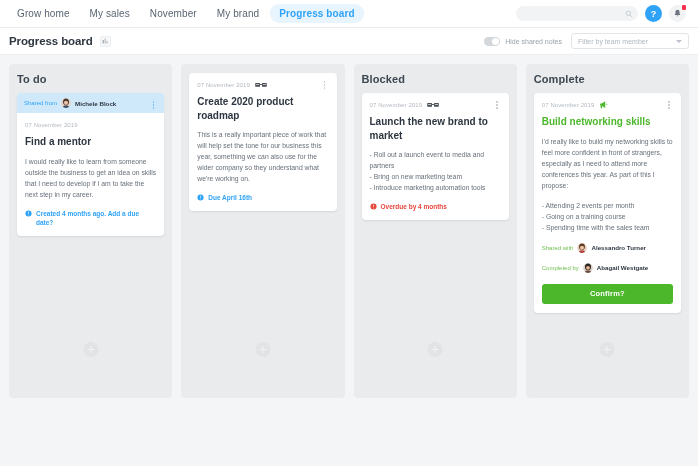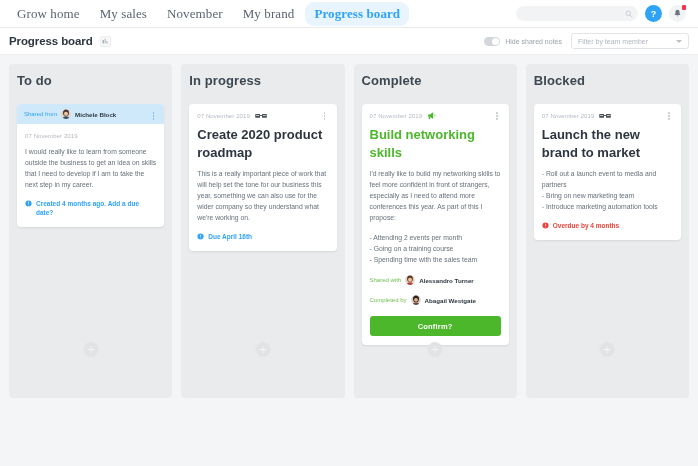--- a/index.html
+++ b/index.html
@@ -26,28 +26,27 @@
     align-items: center;
     padding: 0 8px;
     position: relative;
   }
   .nav-tabs {
     display: flex;
     align-items: center;
     gap: 2px;
   }
   .nav-tab {
-    font-size: 13px;
+    font-size: 10px;
     color: #5a6572;
     padding: 4px 9px;
     border-radius: 9px;
     white-space: nowrap;
     cursor: pointer;
     letter-spacing: .1px;
-    font-family: Liberation Serif, serif;
   }
   .nav-tab.active {
     color: #2fa3f7;
     background: #e8f4fe;
     font-weight: bold;
   }
 
   .nav-right {
     margin-left: auto;
     display: flex;
@@ -204,24 +203,24 @@
     flex: 1;
     background: #eaebec;
     border-radius: 4px;
     height: 334px;
     padding: 9px 8px;
     display: flex;
     flex-direction: column;
     position: relative;
   }
   .column-title {
-    font-size: 13px;
+    font-size: 11px;
     font-weight: bold;
     color: #3d4852;
-    margin-bottom: 16px;
+    margin-bottom: 8px;
     letter-spacing: .1px;
   }
 
   
   .card {
     background: #ffffff;
     border-radius: 4px;
     box-shadow: 0 1px 2px rgba(40,50,60,.10);
     overflow: hidden;
     cursor: pointer;
@@ -270,21 +269,21 @@
   }
   .kebab i {
     display: block;
     width: 1.5px; height: 1.5px;
     border-radius: 50%;
     background: #c3c9cf;
   }
   .kebab.blue i { background: #6cbdf5; }
 
   .card-title {
-    font-size: 13px;
+    font-size: 10px;
     font-weight: bold;
     color: #2d3640;
     margin-bottom: 7px;
     line-height: 1.35;
   }
   .card-title.green { color: #4cb72b; }
 
   .card-text {
     font-size: 6.8px;
     line-height: 1.62;
@@ -446,38 +445,38 @@
             <i></i>
             <i></i>
             <i></i>
           </div>
       </div>
 
       <div class="card-body">
         <div class="card-meta">
           <span class="card-date">07 November 2019</span>
         </div>
+        <div class="card-title">Find a mentor</div>
         <div class="card-text">I would really like to learn from someone outside the business to get an idea on skills that I need to develop if I am to take the next step in my career.</div>
 
         <div class="card-footer-note">
           <svg width="7" height="7" viewBox="0 0 16 16" style="flex:none;margin-top:1px">
             <circle cx="8" cy="8" r="7" fill="#2fa3f7"></circle>
             <rect x="7.2" y="3.6" width="1.6" height="5.2" rx=".8" fill="#fff"></rect>
             <circle cx="8" cy="11.3" r="1" fill="#fff"></circle>
           </svg>
           <span class="note-text blue">Created 4 months ago. Add a due date?</span>
         </div>
       </div>
     </div>
 
     <div class="add-btn"></div>
   </div>
 
   <div class="column">
-    <div class="column-title">In progress</div>
 
     <div class="card">
       <div class="card-body">
         <div class="card-meta">
           <span class="card-date">07 November 2019</span>
           <span class="meta-icon">
             <svg width="12" height="6" viewBox="0 0 24 12">
               <rect x="0.5" y="2" width="9.5" height="7.5" rx="1.2" fill="#4a4f55"></rect>
               <rect x="14" y="2" width="9.5" height="7.5" rx="1.2" fill="#4a4f55"></rect>
               <rect x="10" y="4.2" width="4" height="1.8" fill="#4a4f55"></rect>
@@ -502,76 +501,20 @@
           </svg>
           <span class="note-text blue">Due April 16th</span>
         </div>
       </div>
     </div>
 
     <div class="add-btn"></div>
   </div>
 
   <div class="column">
-    <div class="column-title">Complete</div>
-
-    <div class="card">
-      <div class="card-body">
-        <div class="card-meta">
-          <span class="card-date">07 November 2019</span>
-          <span class="meta-icon">
-            <svg width="9" height="9" viewBox="0 0 16 16">
-              <path d="M2 6h3l6-4v12L5 10H2z" fill="#4cb72b"></path>
-              <rect x="3" y="10" width="2.6" height="4.5" rx=".6" fill="#4cb72b"></rect>
-              <rect x="12.2" y="6.6" width="3" height="1.6" rx=".8" fill="#4cb72b"></rect>
-            </svg>
-          </span>
-          <div class="kebab">
-              <i></i>
-              <i></i>
-              <i></i>
-            </div>
-        </div>
-
-        <div class="card-title green">Build networking skills</div>
-        <div class="card-text">I'd really like to build my networking skills to feel more confident in front of strangers, especially as I need to attend more conferences this year. As part of this I propose:</div>
-        <div class="card-text list" style="margin-top:9px">- Attending 2 events per month
-- Going on a training course
-- Spending time with the sales team</div>
-
-        <div class="person-row">
-          <span class="person-label green">Shared with</span>
-          <svg class="avatar" viewBox="0 0 20 20">
-            <circle cx="10" cy="10" r="10" fill="#e7d2c3"></circle>
-            <path d="M10 1.2c3.8 0 5.8 2.4 5.8 6.2 0 2.9-1 5-2.3 6H6.5c-1.3-1-2.3-3.1-2.3-6 0-3.8 2-6.2 5.8-6.2z" fill="#5b3a26"></path>
-            <circle cx="10" cy="9.6" r="4" fill="#eac3a2"></circle>
-            <path d="M10 14.4c3.6 0 6.4 2.3 7 5.6H3c.6-3.3 3.4-5.6 7-5.6z" fill="#b23b3b"></path>
-          </svg>
-          <span class="person-name">Alessandro Turner</span>
-        </div>
-
-        <div class="person-row">
-          <span class="person-label green">Completed by</span>
-          <svg class="avatar" viewBox="0 0 20 20">
-            <circle cx="10" cy="10" r="10" fill="#ded3cb"></circle>
-            <path d="M10 1c4.1 0 6.1 2.7 6.1 6.7 0 3-1.1 5.2-2.4 6.2H6.3C5 12.9 3.9 10.7 3.9 7.7 3.9 3.7 5.9 1 10 1z" fill="#2e2522"></path>
-            <circle cx="10" cy="9.7" r="3.9" fill="#e2b392"></circle>
-            <path d="M10 14.4c3.6 0 6.4 2.3 7 5.6H3c.6-3.3 3.4-5.6 7-5.6z" fill="#6b4a3a"></path>
-          </svg>
-          <span class="person-name">Abagail Westgate</span>
-        </div>
-
-        <button class="confirm-btn">Confirm?</button>
-      </div>
-    </div>
-
-    <div class="add-btn"></div>
-  </div>
-
-  <div class="column">
     <div class="column-title">Blocked</div>
 
     <div class="card">
       <div class="card-body">
         <div class="card-meta">
           <span class="card-date">07 November 2019</span>
           <span class="meta-icon">
             <svg width="12" height="6" viewBox="0 0 24 12">
               <rect x="0.5" y="2" width="9.5" height="7.5" rx="1.2" fill="#4a4f55"></rect>
               <rect x="14" y="2" width="9.5" height="7.5" rx="1.2" fill="#4a4f55"></rect>
@@ -598,13 +541,69 @@
             <circle cx="8" cy="11.3" r="1" fill="#fff"></circle>
           </svg>
           <span class="note-text red">Overdue by 4 months</span>
         </div>
       </div>
     </div>
 
     <div class="add-btn"></div>
   </div>
 
+  <div class="column">
+    <div class="column-title">Complete</div>
+
+    <div class="card">
+      <div class="card-body">
+        <div class="card-meta">
+          <span class="card-date">07 November 2019</span>
+          <span class="meta-icon">
+            <svg width="9" height="9" viewBox="0 0 16 16">
+              <path d="M2 6h3l6-4v12L5 10H2z" fill="#4cb72b"></path>
+              <rect x="3" y="10" width="2.6" height="4.5" rx=".6" fill="#4cb72b"></rect>
+              <rect x="12.2" y="6.6" width="3" height="1.6" rx=".8" fill="#4cb72b"></rect>
+            </svg>
+          </span>
+          <div class="kebab">
+              <i></i>
+              <i></i>
+              <i></i>
+            </div>
+        </div>
+
+        <div class="card-title green">Build networking skills</div>
+        <div class="card-text">I'd really like to build my networking skills to feel more confident in front of strangers, especially as I need to attend more conferences this year. As part of this I propose:</div>
+        <div class="card-text list" style="margin-top:9px">- Attending 2 events per month
+- Going on a training course
+- Spending time with the sales team</div>
+
+        <div class="person-row">
+          <span class="person-label green">Shared with</span>
+          <svg class="avatar" viewBox="0 0 20 20">
+            <circle cx="10" cy="10" r="10" fill="#e7d2c3"></circle>
+            <path d="M10 1.2c3.8 0 5.8 2.4 5.8 6.2 0 2.9-1 5-2.3 6H6.5c-1.3-1-2.3-3.1-2.3-6 0-3.8 2-6.2 5.8-6.2z" fill="#5b3a26"></path>
+            <circle cx="10" cy="9.6" r="4" fill="#eac3a2"></circle>
+            <path d="M10 14.4c3.6 0 6.4 2.3 7 5.6H3c.6-3.3 3.4-5.6 7-5.6z" fill="#b23b3b"></path>
+          </svg>
+          <span class="person-name">Alessandro Turner</span>
+        </div>
+
+        <div class="person-row">
+          <span class="person-label green">Completed by</span>
+          <svg class="avatar" viewBox="0 0 20 20">
+            <circle cx="10" cy="10" r="10" fill="#ded3cb"></circle>
+            <path d="M10 1c4.1 0 6.1 2.7 6.1 6.7 0 3-1.1 5.2-2.4 6.2H6.3C5 12.9 3.9 10.7 3.9 7.7 3.9 3.7 5.9 1 10 1z" fill="#2e2522"></path>
+            <circle cx="10" cy="9.7" r="3.9" fill="#e2b392"></circle>
+            <path d="M10 14.4c3.6 0 6.4 2.3 7 5.6H3c.6-3.3 3.4-5.6 7-5.6z" fill="#6b4a3a"></path>
+          </svg>
+          <span class="person-name">Abagail Westgate</span>
+        </div>
+
+        <button class="confirm-btn">Confirm?</button>
+      </div>
+    </div>
+
+    <div class="add-btn"></div>
+  </div>
+
 </div>
 
 </body></html>

